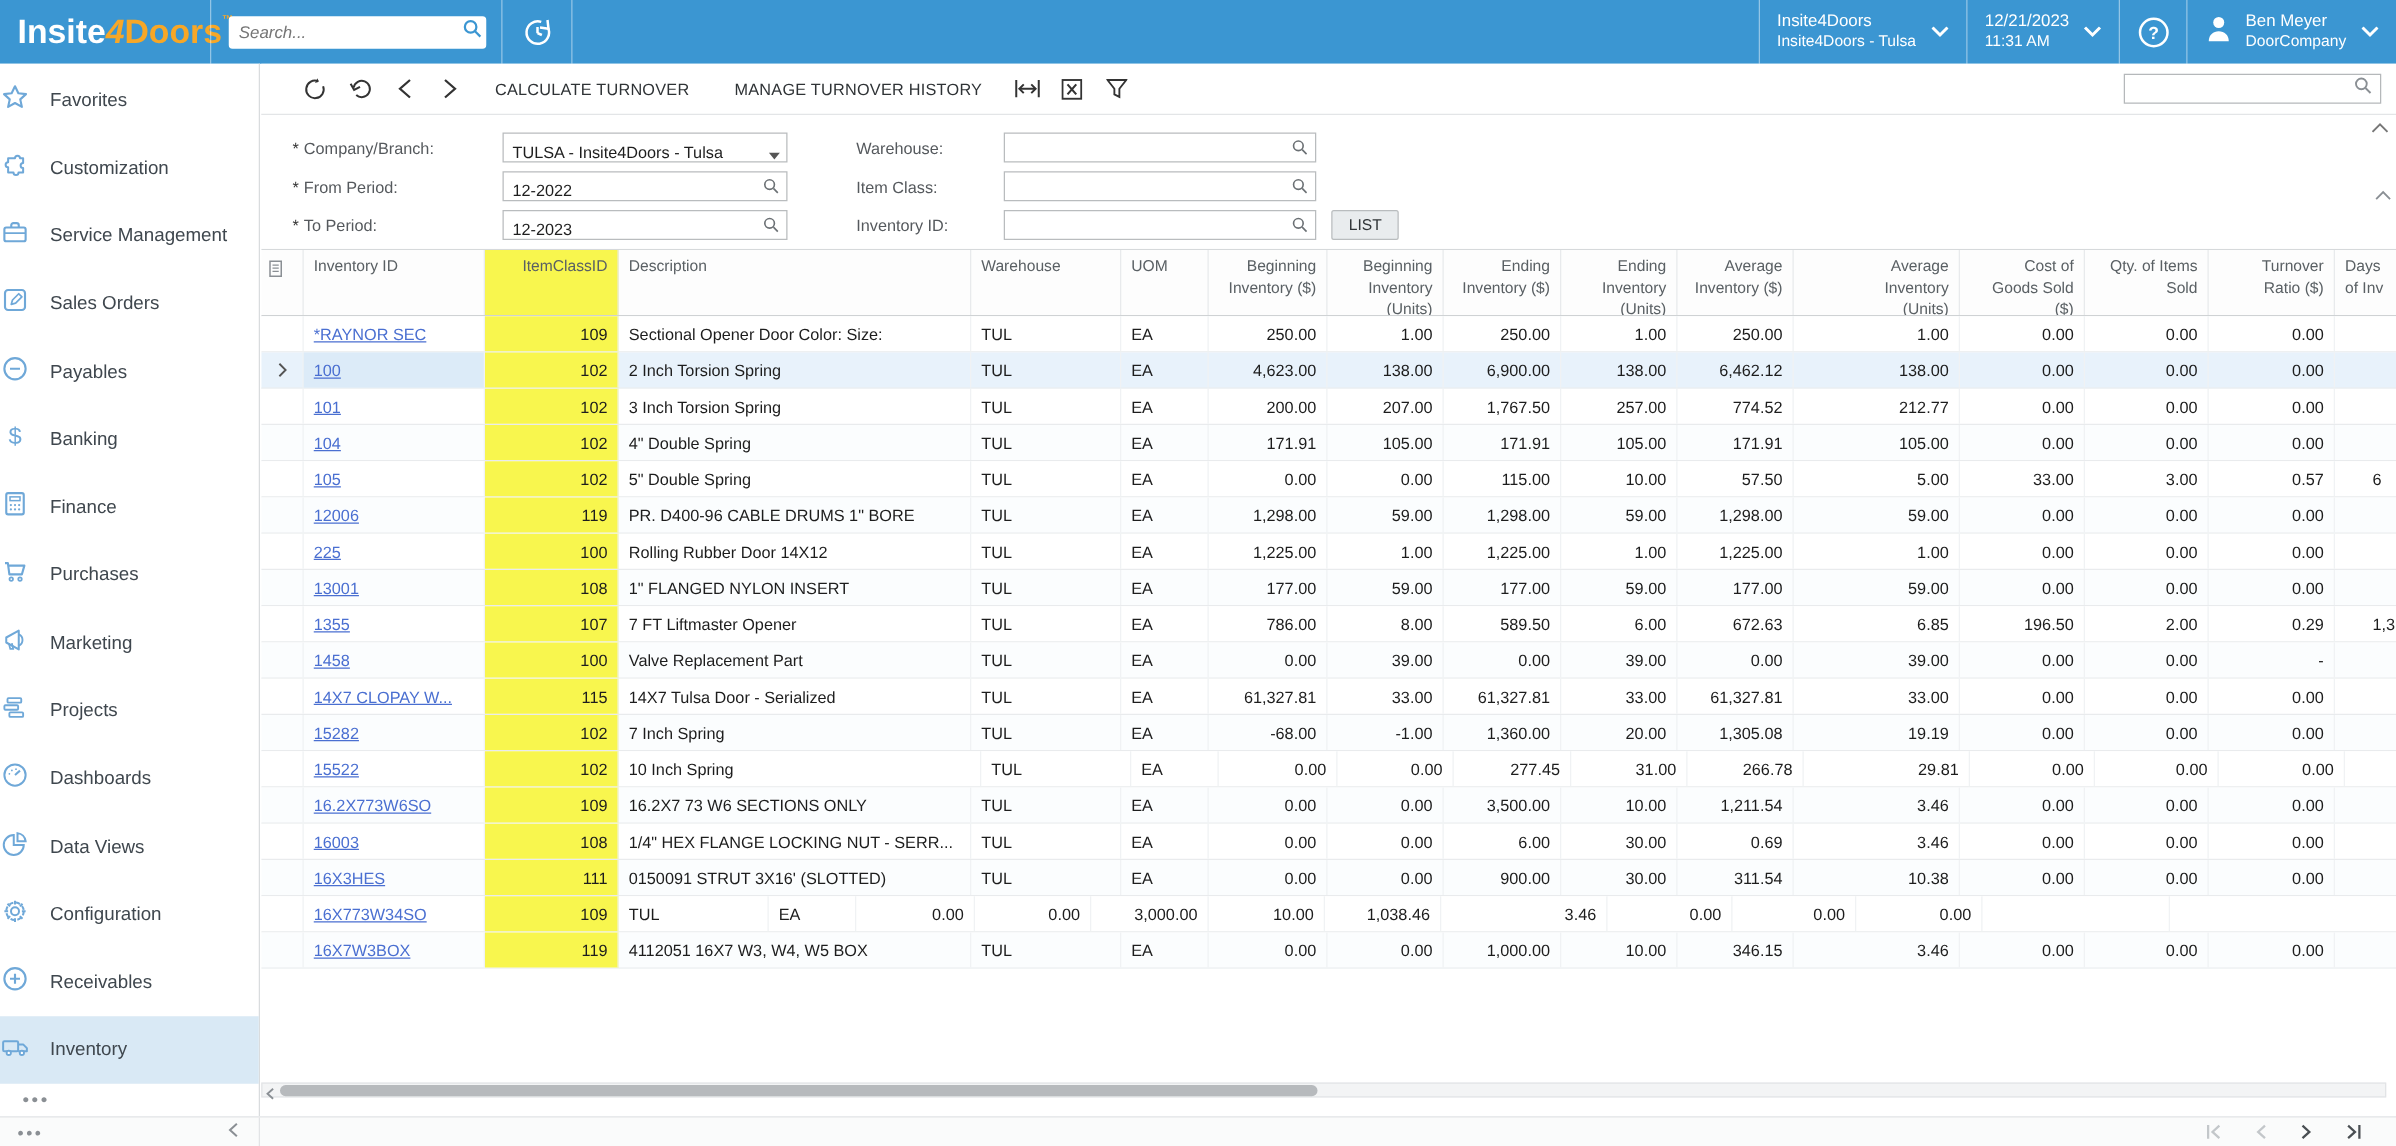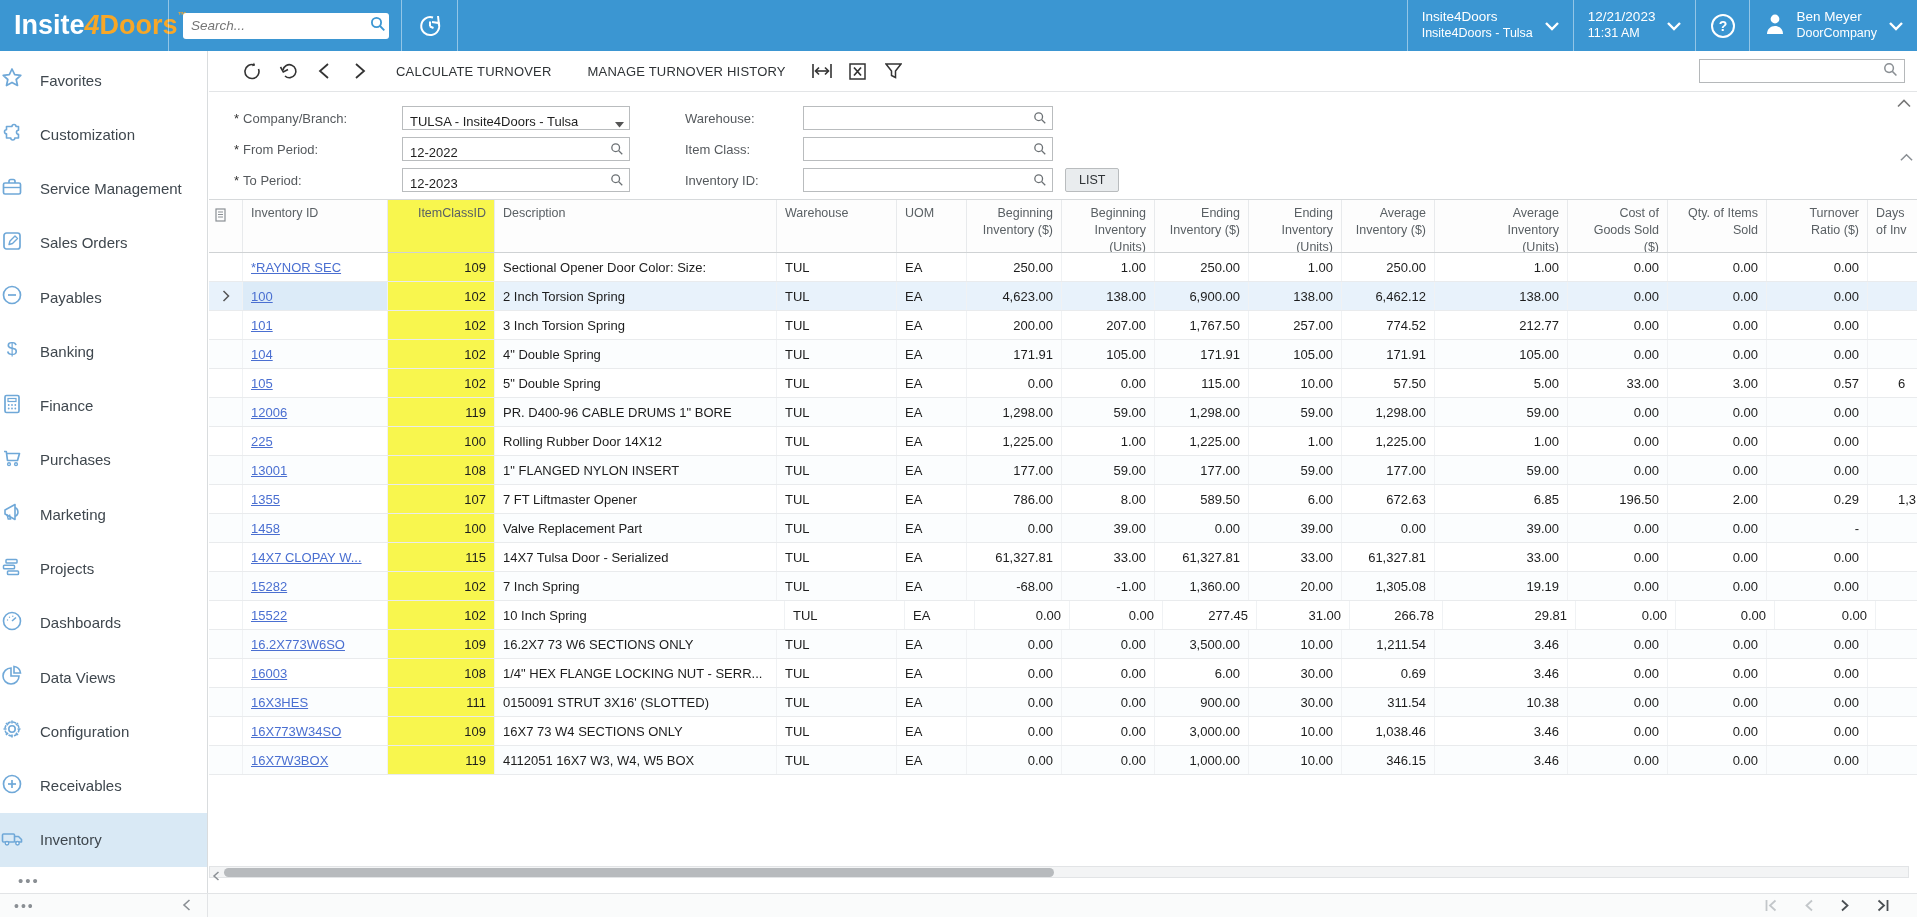--- a/index.html
+++ b/index.html
@@ -815,21 +815,20 @@
             <div class="g-cell cell-qty_of_items_sold right" style="width: 99px;">0.00</div>
             <div class="g-cell cell-turnover_ratio right" style="width: 101px;">0.00</div>
             <div class="g-cell cell-days_of_inv days" style="width: 150px;"></div>
           </div>
           <div class="g-row">
             <div class="g-cell cell-_note notecell" style="width: 34px;"></div>
             <div class="g-cell cell-inventory_id" style="width: 145px;">
               <a>16X773W34SO</a>
             </div>
             <div class="g-cell cell-item_class_id right yellow" style="width: 107px;">109</div>
-            <div class="g-cell cell-description" style="width: 282px;">16X7 73 W4 SECTIONS ONLY</div>
             <div class="g-cell cell-warehouse" style="width: 120px;">TUL</div>
             <div class="g-cell cell-uom" style="width: 70px;">EA</div>
             <div class="g-cell cell-beginning_inventory_d right" style="width: 95px;">0.00</div>
             <div class="g-cell cell-beginning_inventory_u right" style="width: 93px;">0.00</div>
             <div class="g-cell cell-ending_inventory_d right" style="width: 94px;">3,000.00</div>
             <div class="g-cell cell-ending_inventory_u right" style="width: 93px;">10.00</div>
             <div class="g-cell cell-average_inventory_d right" style="width: 93px;">1,038.46</div>
             <div class="g-cell cell-average_inventory_u right" style="width: 133px;">3.46</div>
             <div class="g-cell cell-cost_of_goods_sold right" style="width: 100px;">0.00</div>
             <div class="g-cell cell-qty_of_items_sold right" style="width: 99px;">0.00</div>

